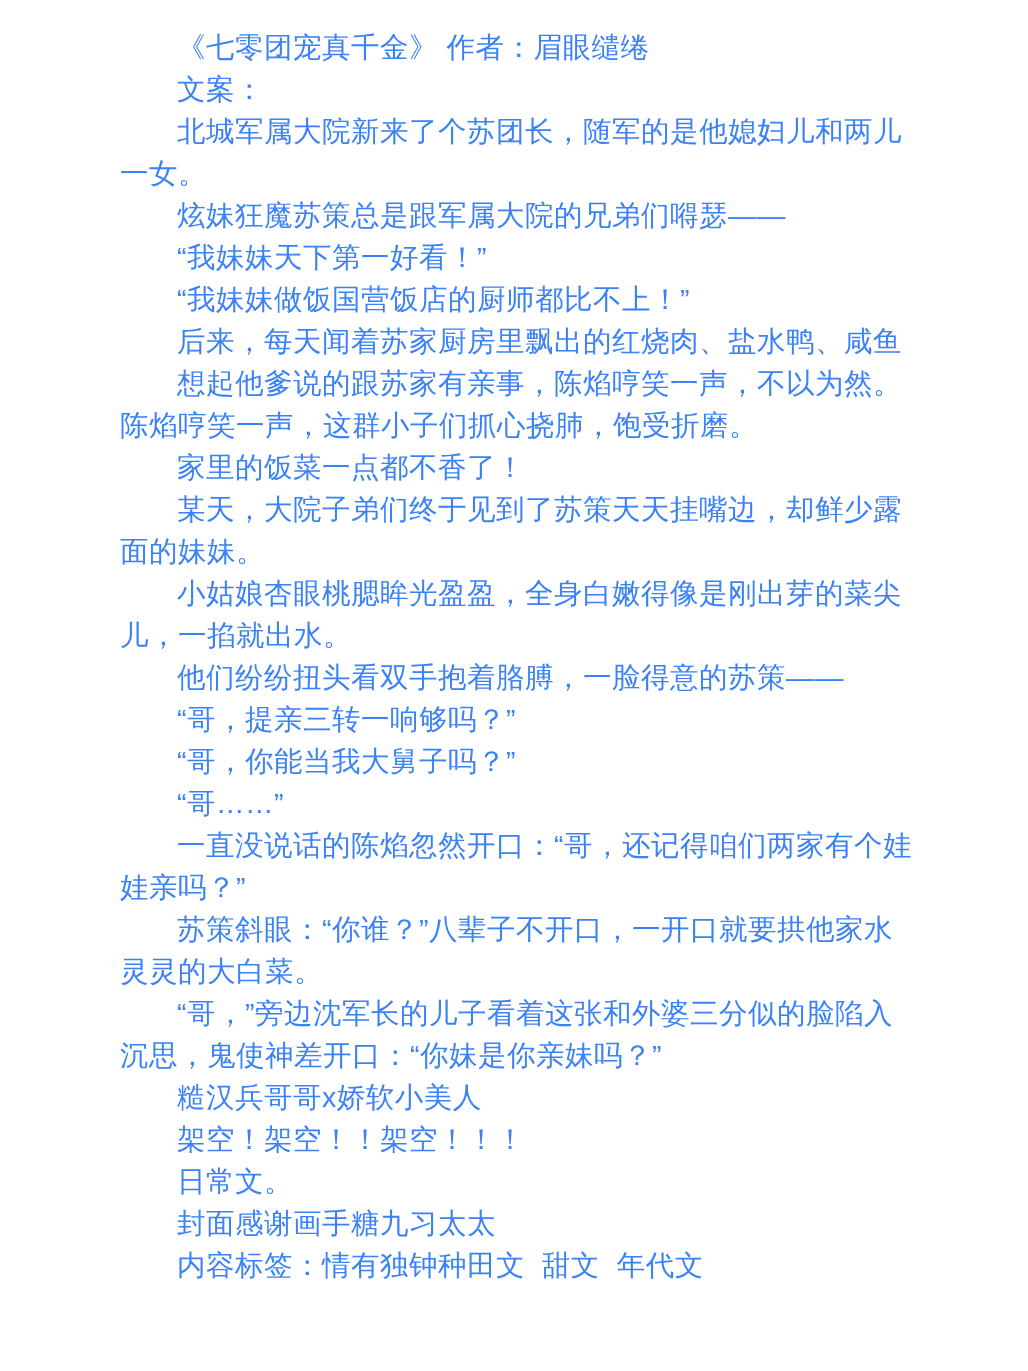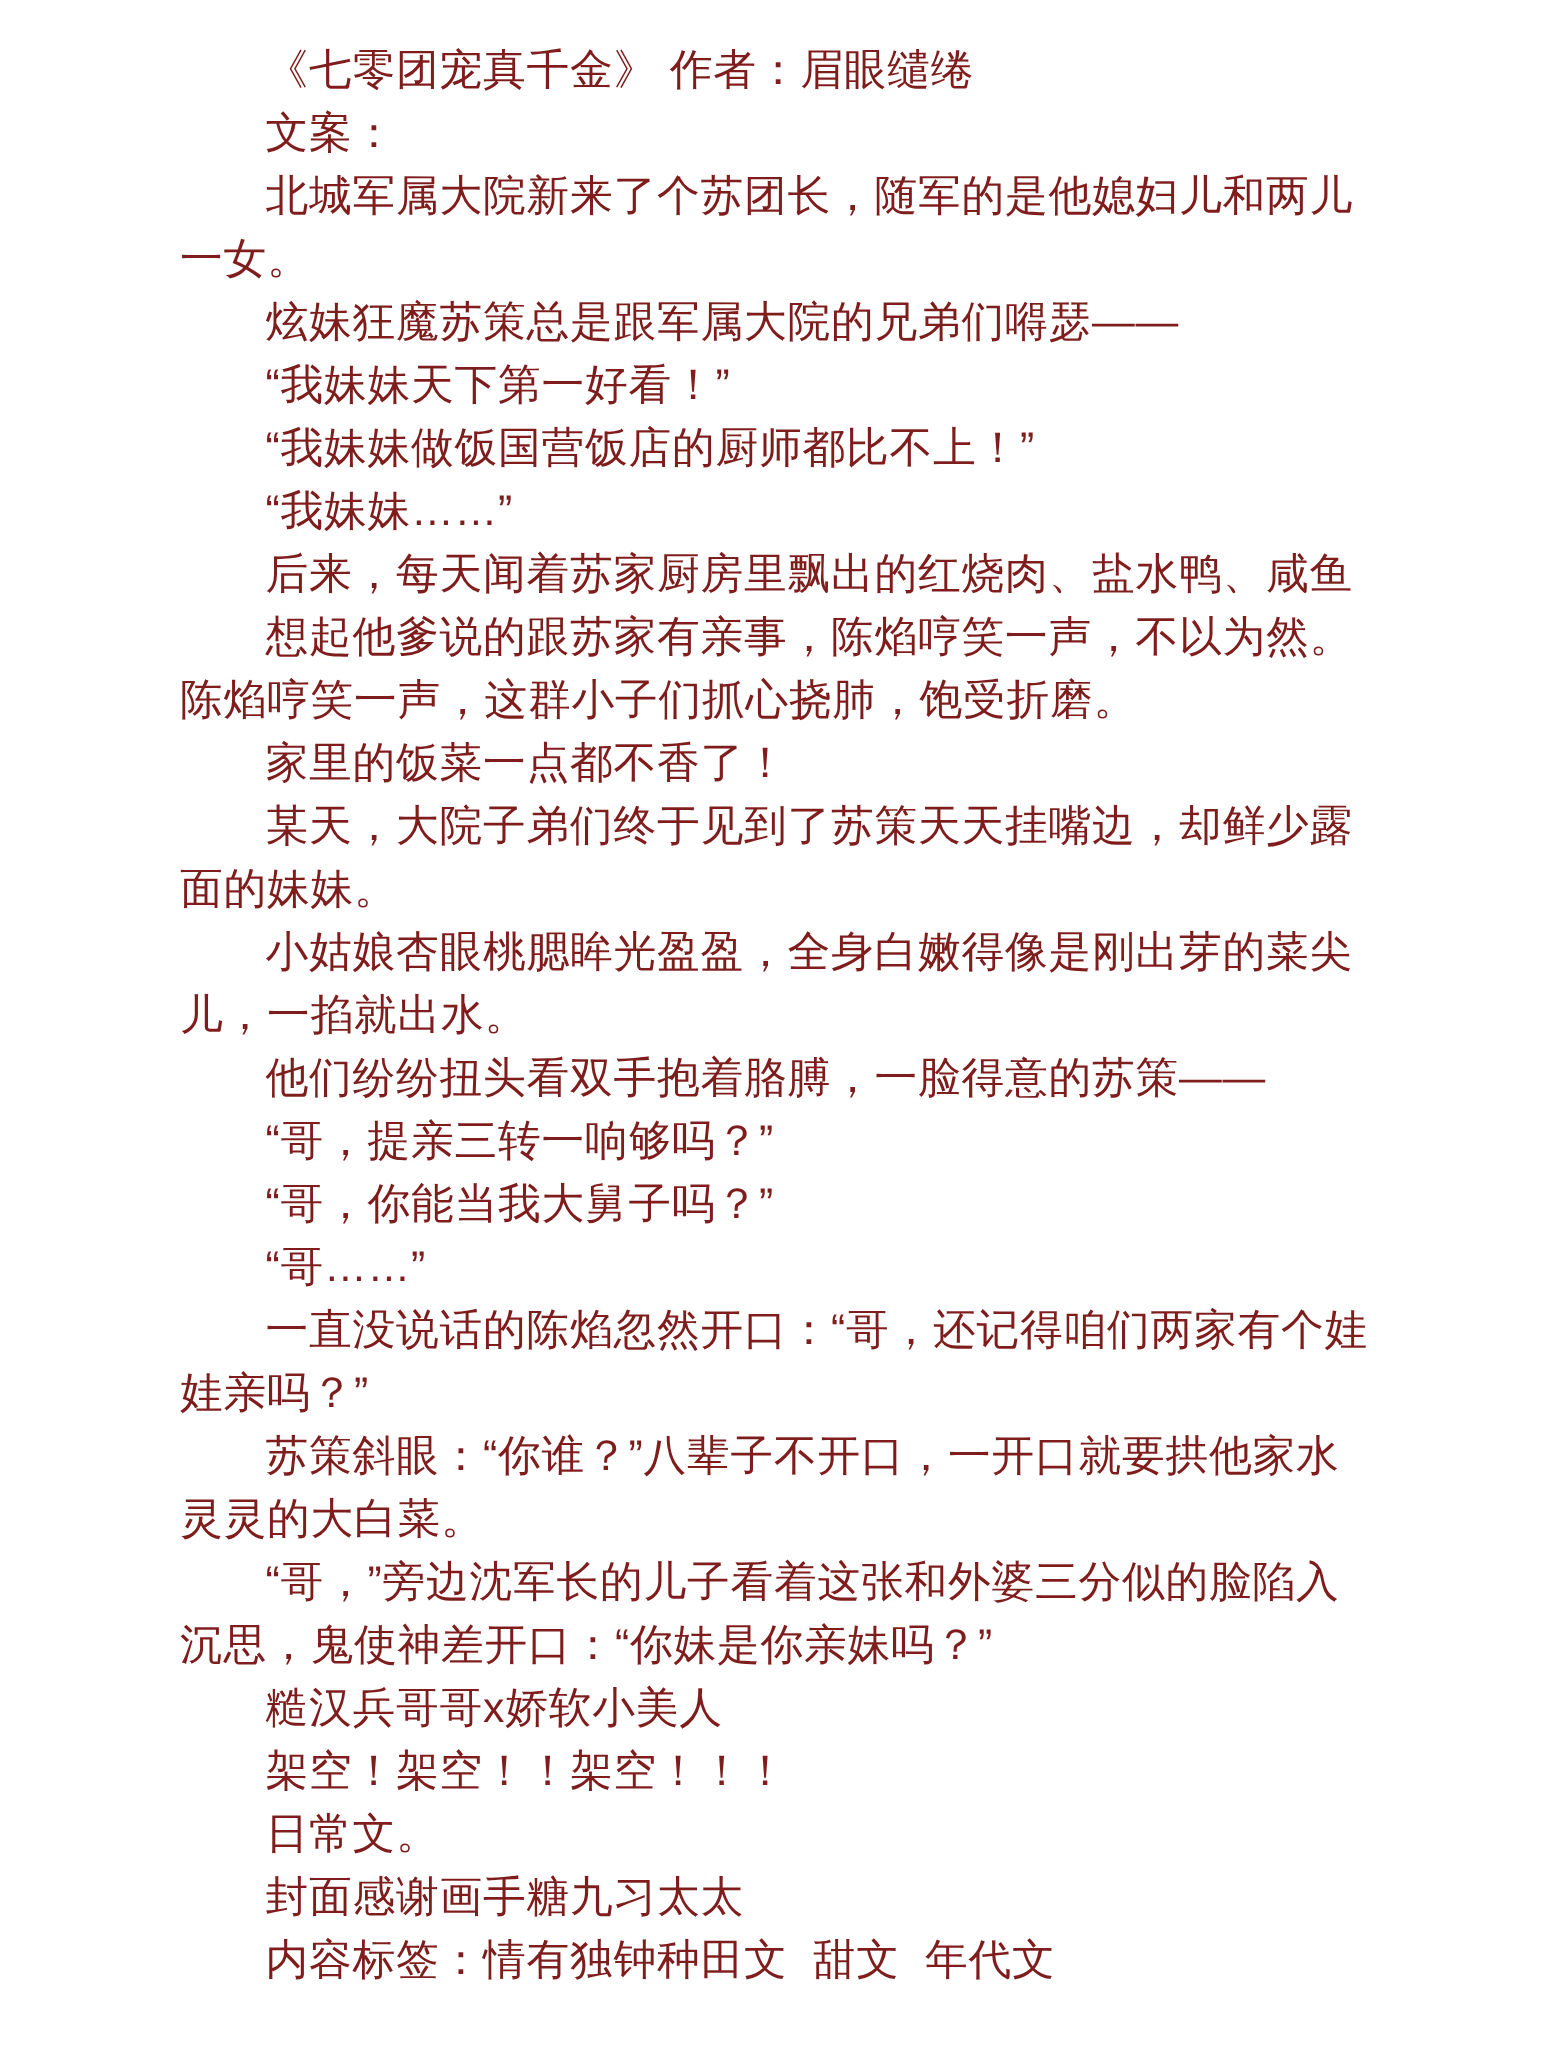--- a/index.html
+++ b/index.html
@@ -18,42 +18,41 @@
   .text-block {
     position: absolute;
     top: 26px;
     left: 120px;
     right: 110px;
   }
   .line {
     font-family: "Liberation Sans", sans-serif;
     font-size: 28.5px;
     line-height: 42px;
-    color: #7f1d1d;
+    color: #3b82f6;
     white-space: pre;
     letter-spacing: 0.5px;
     font-weight: 400;
   }
   .line.indent {
     padding-left: 57px;
   }
 </style>
 </head>
 <body>
 
 <div class="page">
   <div class="text-block" id="lines-container">
       <div class="line indent">《七零团宠真千金》 作者：眉眼缱绻</div>
       <div class="line indent">文案：</div>
       <div class="line indent">北城军属大院新来了个苏团长，随军的是他媳妇儿和两儿</div>
       <div class="line">一女。</div>
       <div class="line indent">炫妹狂魔苏策总是跟军属大院的兄弟们嘚瑟——</div>
       <div class="line indent">“我妹妹天下第一好看！”</div>
       <div class="line indent">“我妹妹做饭国营饭店的厨师都比不上！”</div>
-      <div class="line indent">“我妹妹……”</div>
       <div class="line indent">后来，每天闻着苏家厨房里飘出的红烧肉、盐水鸭、咸鱼</div>
       <div class="line indent">想起他爹说的跟苏家有亲事，陈焰哼笑一声，不以为然。</div>
       <div class="line">陈焰哼笑一声，这群小子们抓心挠肺，饱受折磨。</div>
       <div class="line indent">家里的饭菜一点都不香了！</div>
       <div class="line indent">某天，大院子弟们终于见到了苏策天天挂嘴边，却鲜少露</div>
       <div class="line">面的妹妹。</div>
       <div class="line indent">小姑娘杏眼桃腮眸光盈盈，全身白嫩得像是刚出芽的菜尖</div>
       <div class="line">儿，一掐就出水。</div>
       <div class="line indent">他们纷纷扭头看双手抱着胳膊，一脸得意的苏策——</div>
       <div class="line indent">“哥，提亲三转一响够吗？”</div>

